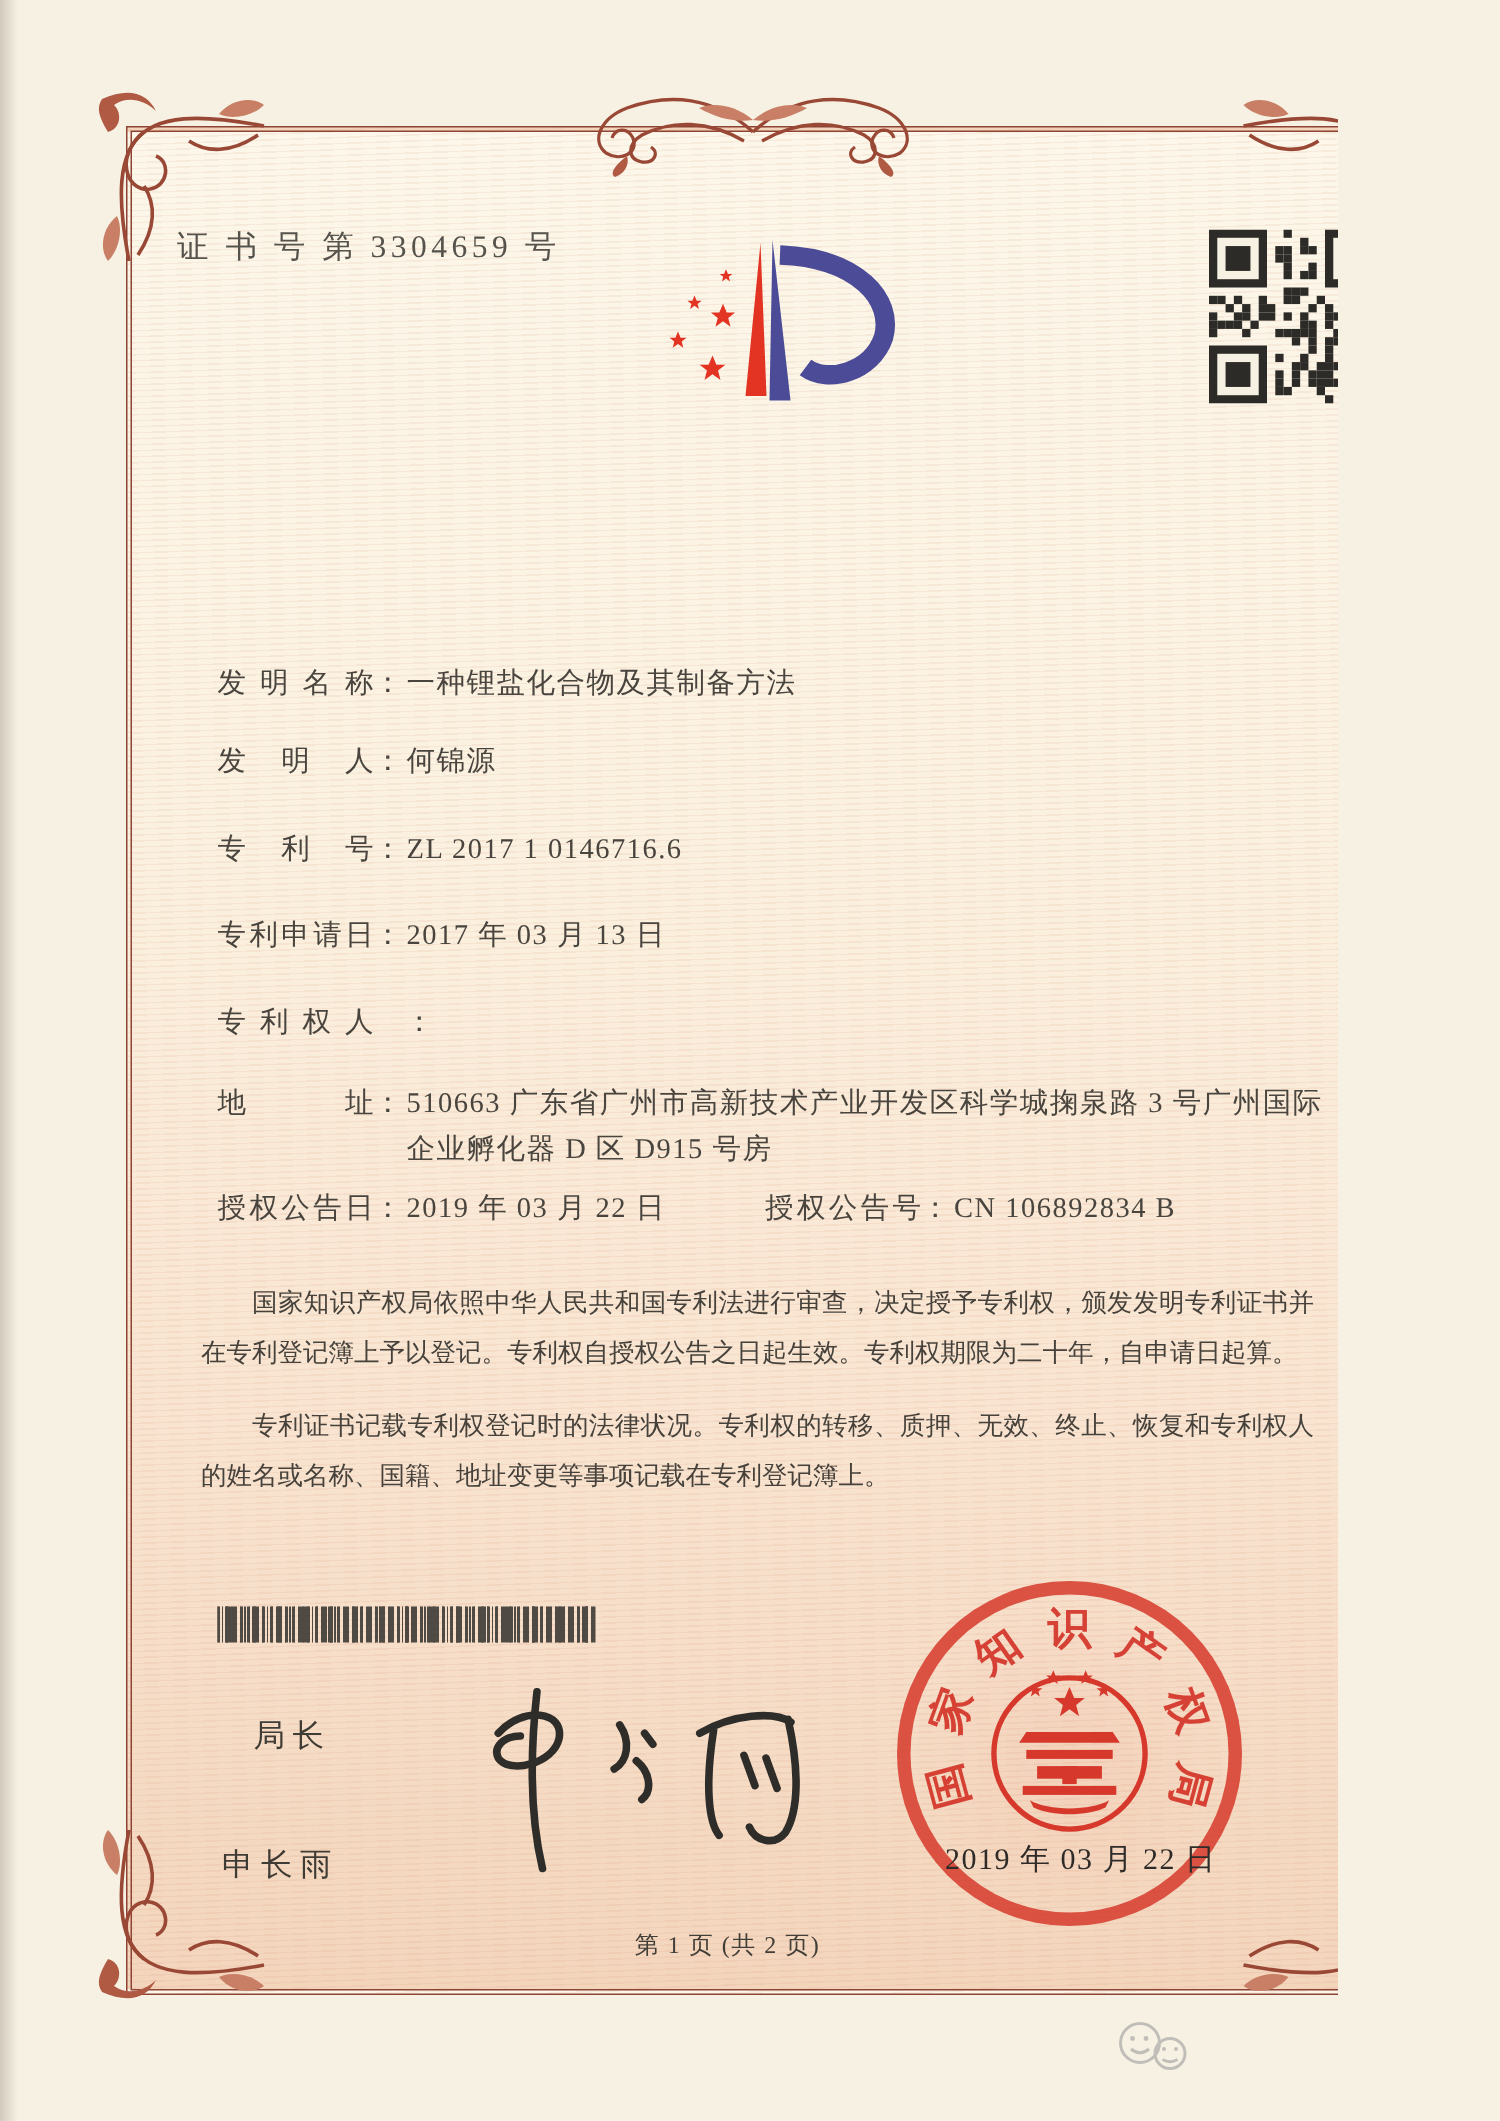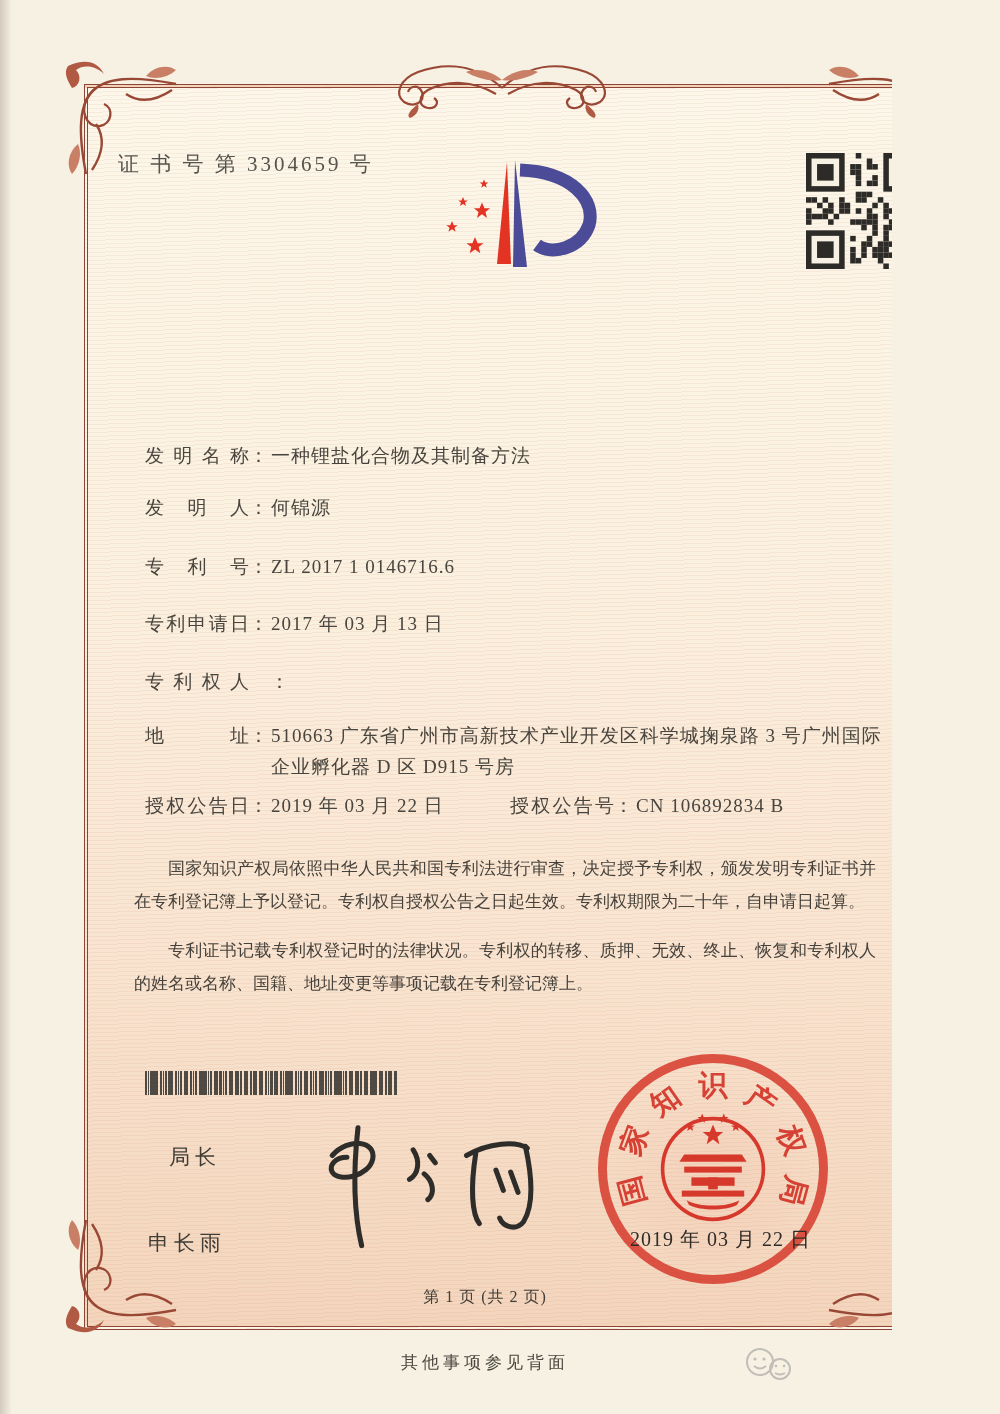--- a/index.html
+++ b/index.html
@@ -366,21 +366,20 @@
       <span class="seal-char" style="--a: -70deg;">家</span>
       <span class="seal-char" style="--a: -35deg;">知</span>
       <span class="seal-char" style="--a: 0deg;">识</span>
       <span class="seal-char" style="--a: 35deg;">产</span>
       <span class="seal-char" style="--a: 70deg;">权</span>
       <span class="seal-char" style="--a: 105deg;">局</span>
     </div>
   <div class="seal-date">2019 年 03 月 22 日</div>
 
   <div class="pagination">第 1 页 (共 2 页)</div>
-  <div class="back-note">其他事项参见背面</div>
 
   <div class="watermark">
     <svg width="58" height="52" viewBox="0 0 58 52" style="margin-right:6px;">
       <g stroke="#b8b6b2" stroke-width="2" fill="none">
         <circle cx="20" cy="20" r="13"></circle>
         <circle cx="40" cy="27" r="10"></circle>
         <path d="M14,24 Q20,29 26,24"></path>
         <path d="M35,31 Q40,34 45,31"></path>
       </g>
       <g fill="#b8b6b2">

